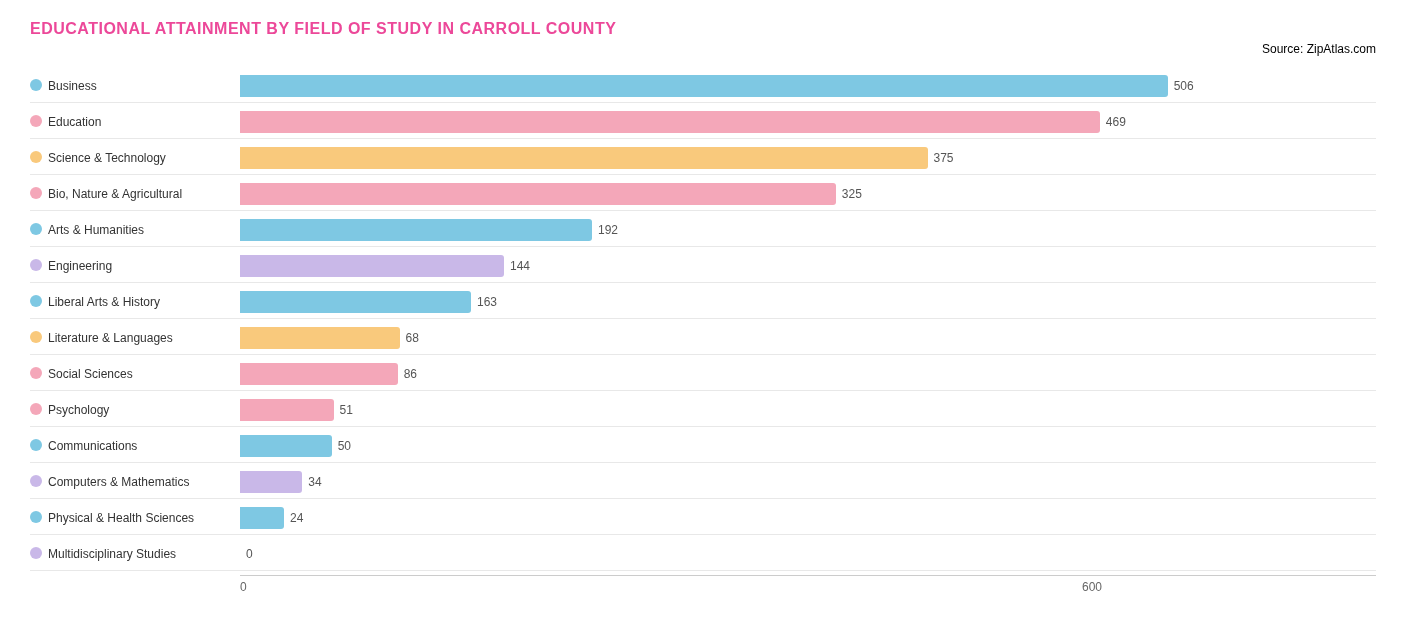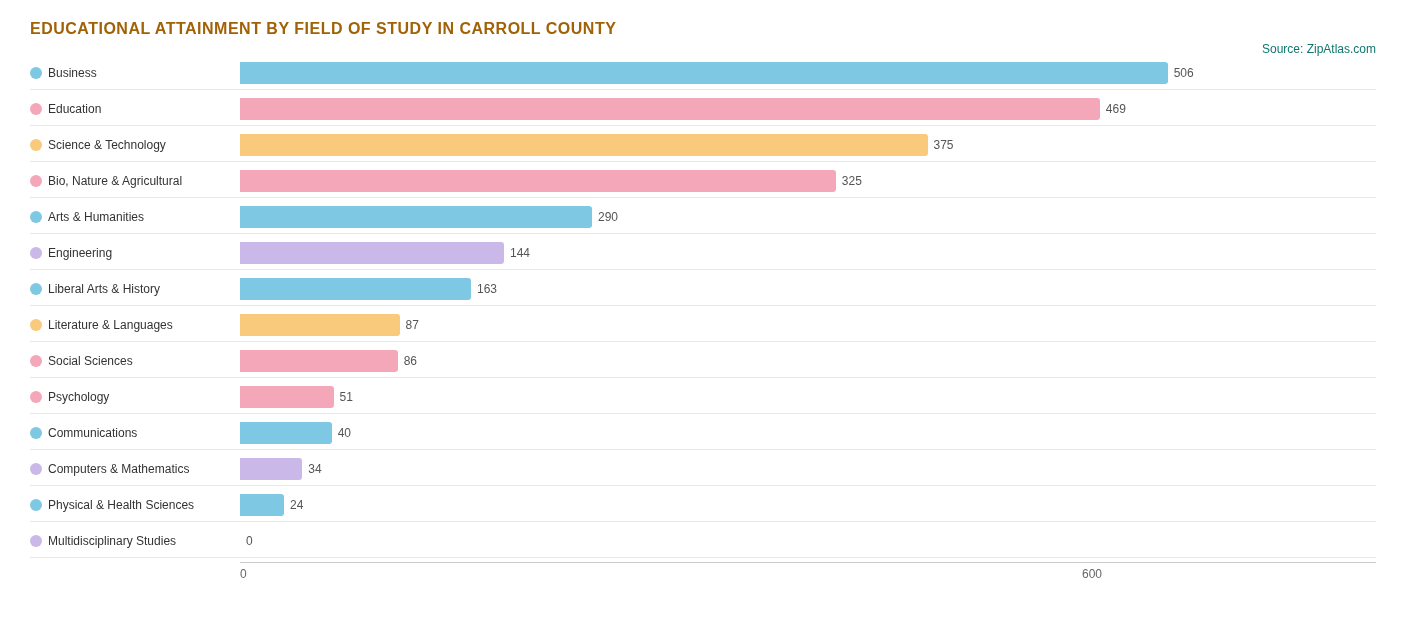--- a/index.html
+++ b/index.html
@@ -6,50 +6,50 @@
     body {
       font-family: Arial, sans-serif;
       background: #fff;
       width: 1406px;
       min-height: 631px;
       padding: 20px 30px;
     }
     .chart-title {
       font-size: 16px;
       font-weight: bold;
-      color: #a16207;
+      color: #ec4899;
       letter-spacing: 0.5px;
       text-transform: uppercase;
       margin-bottom: 4px;
     }
     .source {
       font-size: 12px;
-      color: #0f766e;
+      color: #000000;
       text-align: right;
-      margin-bottom: 0;
+      margin-bottom: 13px;
     }
     .chart-container {
       width: 100%;
       position: relative;
     }
     .bar-row {
       display: flex;
       align-items: center;
       margin-bottom: 2px;
       min-height: 34px;
       border-bottom: 1px solid #e8e8e8;
       padding: 3px 0;
     }
     .bar-label {
       width: 210px;
       min-width: 210px;
       font-size: 12px;
       color: #333;
       display: flex;
-      align-items: center;
+      align-items: flex-start;
       gap: 6px;
       padding-right: 0;
     }
     .label-dot {
       width: 12px;
       height: 12px;
       border-radius: 50%;
       flex-shrink: 0;
     }
     .bar-area {
@@ -138,21 +138,21 @@
           <span class="bar-value">325</span>
         </div>
       </div>
       <div class="bar-row">
         <div class="bar-label">
           <div class="label-dot" style="background-color: rgb(126, 200, 227);"></div>
           <span>Arts &amp; Humanities</span>
         </div>
         <div class="bar-area">
           <div class="bar" style="width: 352px; background-color: rgb(126, 200, 227);"></div>
-          <span class="bar-value">290</span>
+          <span class="bar-value">192</span>
         </div>
       </div>
       <div class="bar-row">
         <div class="bar-label">
           <div class="label-dot" style="background-color: rgb(201, 184, 232);"></div>
           <span>Engineering</span>
         </div>
         <div class="bar-area">
           <div class="bar" style="width: 264px; background-color: rgb(201, 184, 232);"></div>
           <span class="bar-value">144</span>
@@ -168,21 +168,21 @@
           <span class="bar-value">163</span>
         </div>
       </div>
       <div class="bar-row">
         <div class="bar-label">
           <div class="label-dot" style="background-color: rgb(249, 201, 124);"></div>
           <span>Literature &amp; Languages</span>
         </div>
         <div class="bar-area">
           <div class="bar" style="width: 159.5px; background-color: rgb(249, 201, 124);"></div>
-          <span class="bar-value">87</span>
+          <span class="bar-value">68</span>
         </div>
       </div>
       <div class="bar-row">
         <div class="bar-label">
           <div class="label-dot" style="background-color: rgb(244, 167, 185);"></div>
           <span>Social Sciences</span>
         </div>
         <div class="bar-area">
           <div class="bar" style="width: 157.667px; background-color: rgb(244, 167, 185);"></div>
           <span class="bar-value">86</span>
@@ -198,21 +198,21 @@
           <span class="bar-value">51</span>
         </div>
       </div>
       <div class="bar-row">
         <div class="bar-label">
           <div class="label-dot" style="background-color: rgb(126, 200, 227);"></div>
           <span>Communications</span>
         </div>
         <div class="bar-area">
           <div class="bar" style="width: 91.6667px; background-color: rgb(126, 200, 227);"></div>
-          <span class="bar-value">40</span>
+          <span class="bar-value">50</span>
         </div>
       </div>
       <div class="bar-row">
         <div class="bar-label">
           <div class="label-dot" style="background-color: rgb(201, 184, 232);"></div>
           <span>Computers &amp; Mathematics</span>
         </div>
         <div class="bar-area">
           <div class="bar" style="width: 62.3333px; background-color: rgb(201, 184, 232);"></div>
           <span class="bar-value">34</span>

